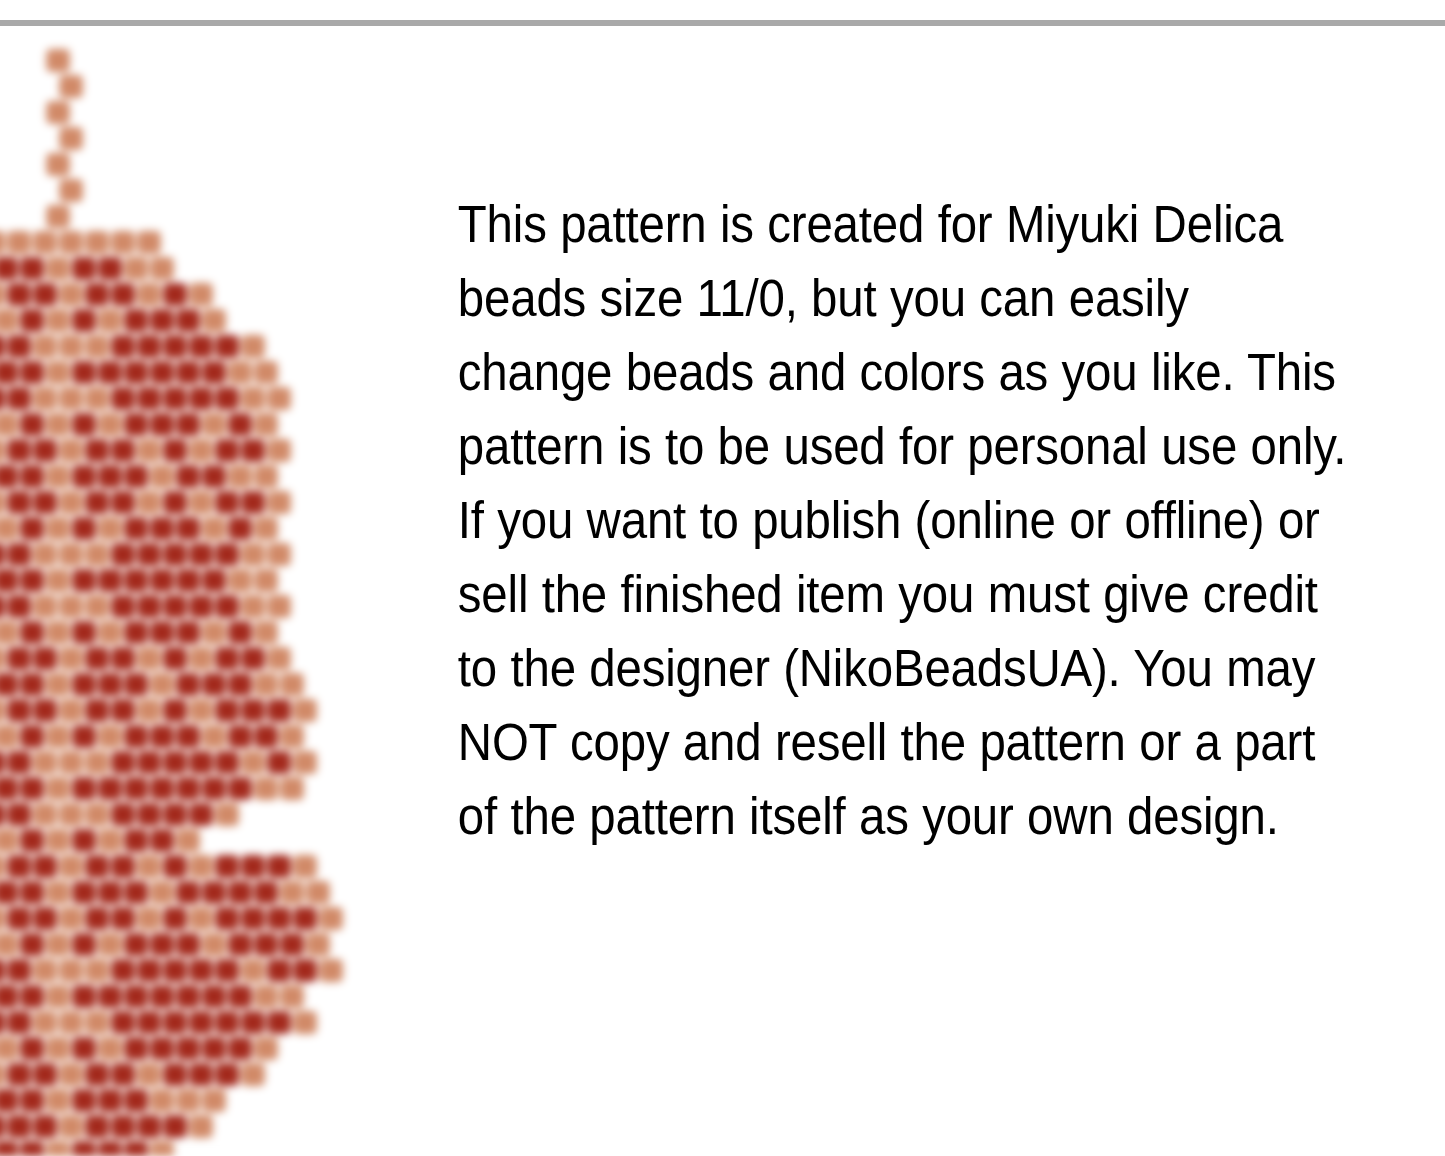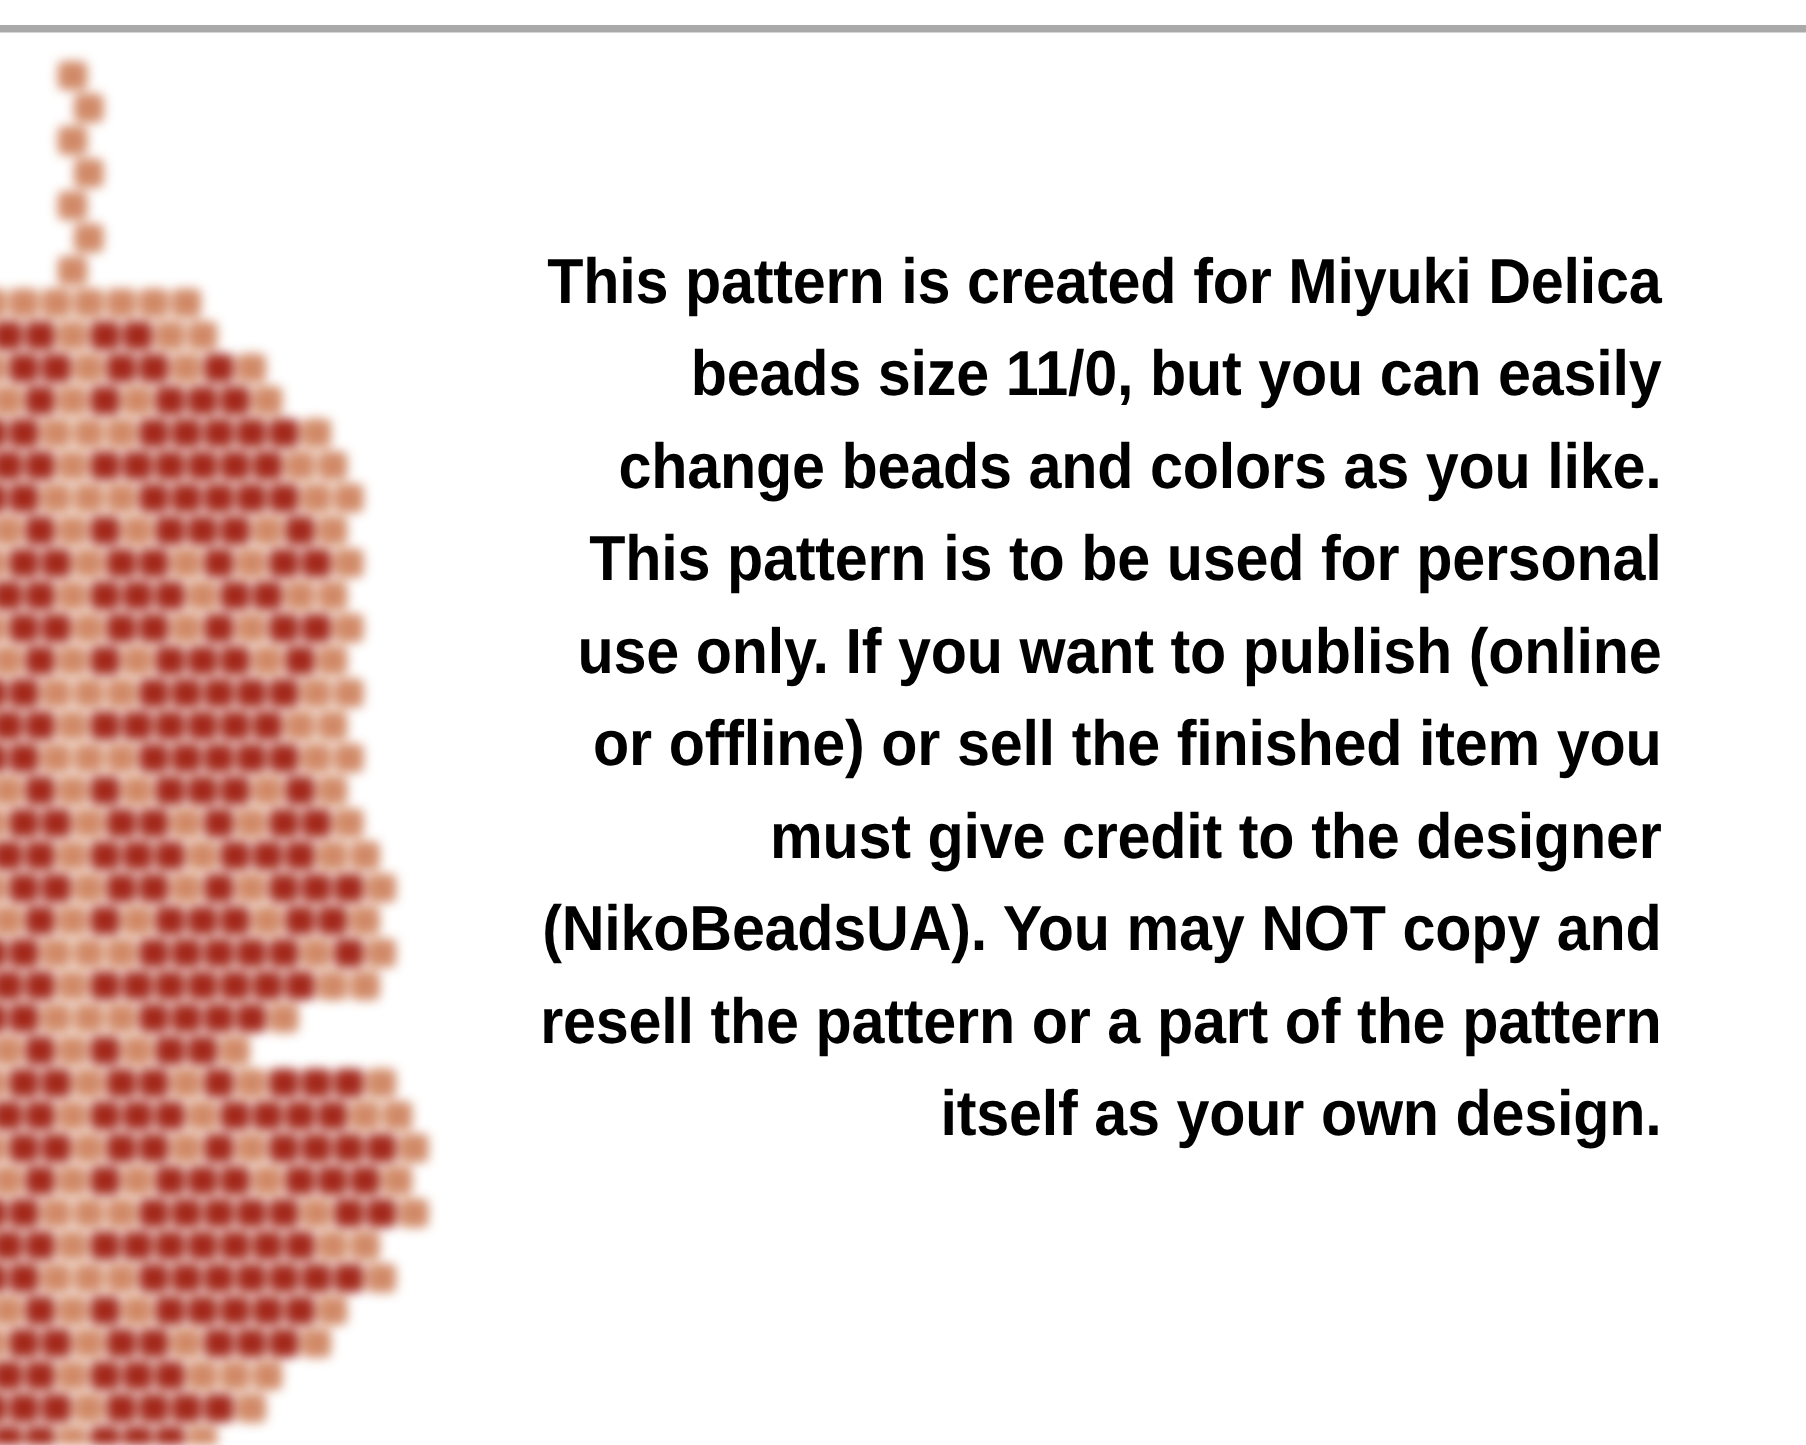--- a/index.html
+++ b/index.html
@@ -43,25 +43,24 @@
     width: 640px;
     height: 1129px;
     filter: blur(4.2px);
   }
   #pattern-svg-wrap svg {
     display: block;
   }
   
   #text-column {
     position: absolute;
-    left: 397px;
+    left: 424px;
     top: 188px;
     width: 966px;
-    text-align: right;
-    font-weight: bold;
+    text-align: left;
   }
   #license-text {
     margin: 0;
     font-family: "Liberation Sans", sans-serif;
     font-size: 51px;
     line-height: 74px;
     color: #000000;
     letter-spacing: -0.2px;
     word-spacing: 0.5px;
     font-stretch: condensed;

